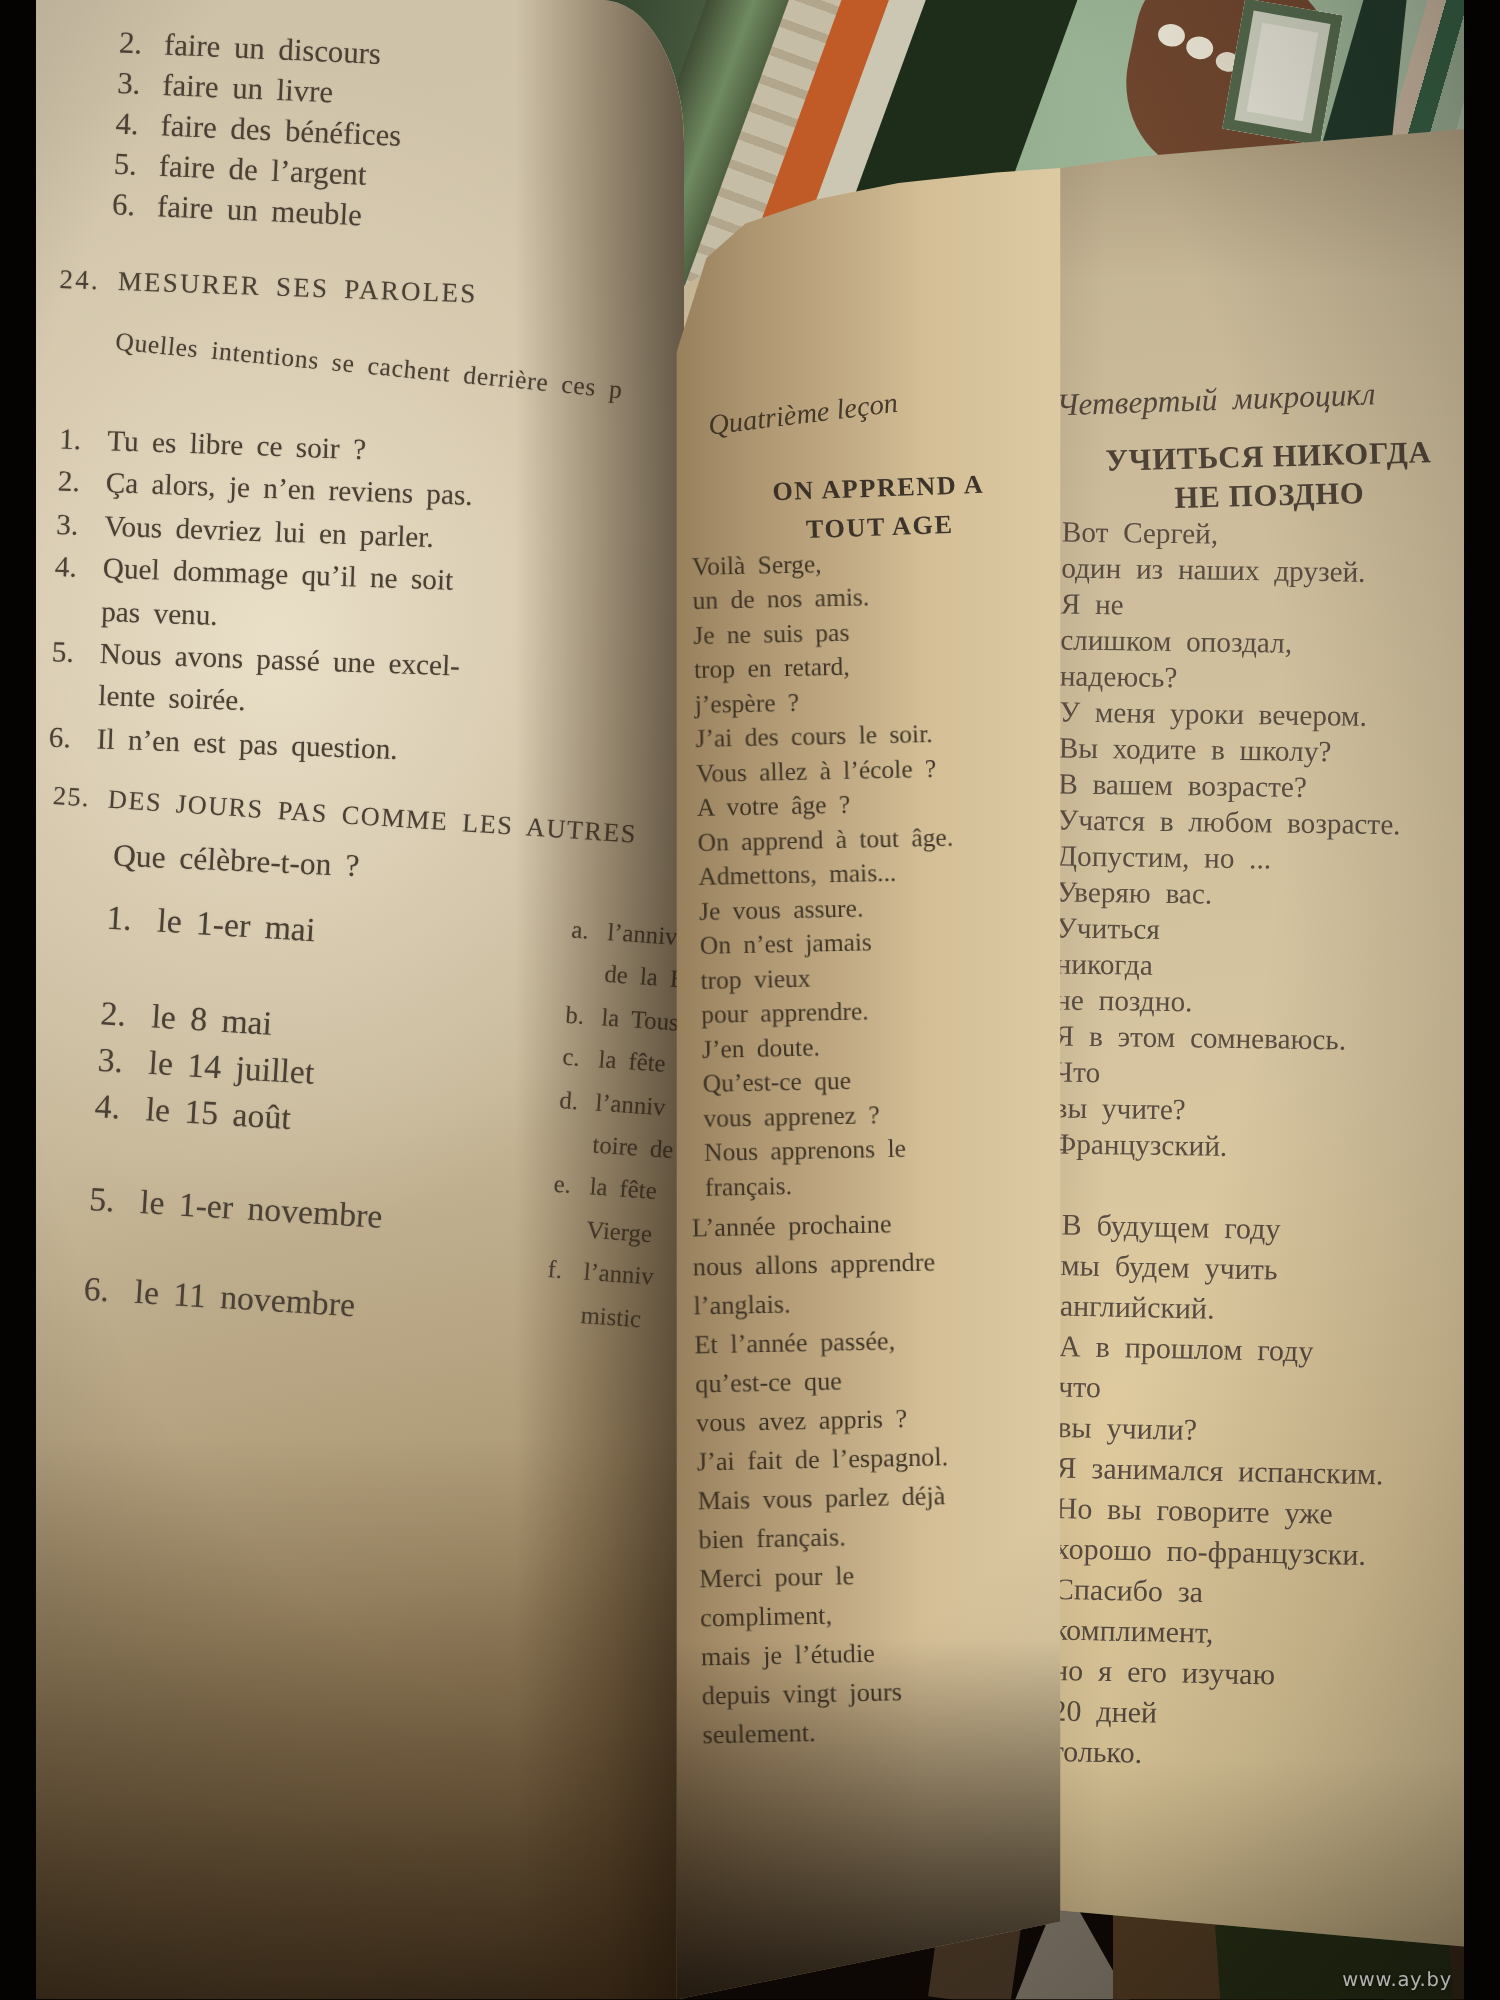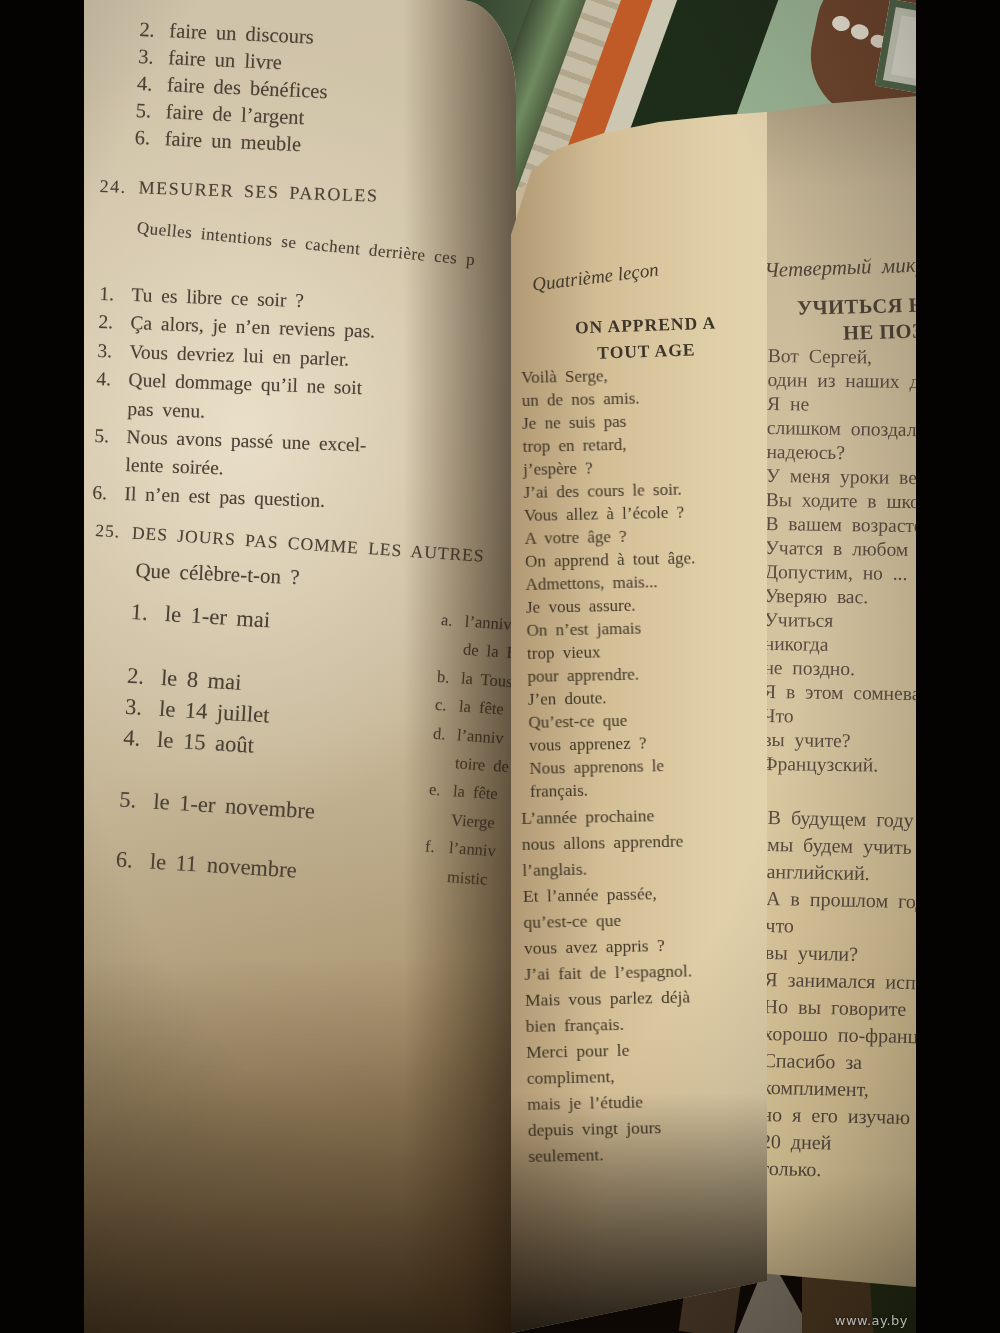--- a/index.html
+++ b/index.html
@@ -1,16 +1,16 @@
 <!DOCTYPE html>
 <html><head>
 <meta charset="utf-8">
 <style>
   html,body{margin:0;padding:0;background:#050302;}
-  .scene{position:relative;width:832px;height:1333px;margin:0 auto;overflow:hidden;
+  .scene{position:relative;width:952px;height:1333px;margin:0 auto;overflow:hidden;
          background:#0b0703;font-family:"Liberation Serif","DejaVu Serif",serif;}
 
   
   .bg-top{position:absolute;left:0;top:0;width:1000px;height:340px;
     background:linear-gradient(97deg,#37442f 0%,#2c3d28 34%,#55684a 48%,#93ad8d 62%,#a3bb9e 78%,#90a98c 92%,#7e9a78 100%);}
   .bg-top>div{position:absolute;}
   .t-pole1{left:398px;top:-30px;width:54px;height:340px;background:linear-gradient(90deg,#3f4c34,#6f8a60 55%,#4a5a3c);transform:rotate(20deg);}
   .t-stripe1{left:452px;top:-30px;width:34px;height:340px;background:repeating-linear-gradient(0deg,#c6bda6 0 14px,#b2a78d 14px 20px);transform:rotate(20deg);}
   .t-stripe2{left:487px;top:-30px;width:30px;height:340px;background:#c05a26;transform:rotate(20deg);}
   .t-stripe3{left:519px;top:-30px;width:42px;height:340px;background:#ccc7b2;transform:rotate(20deg);}

